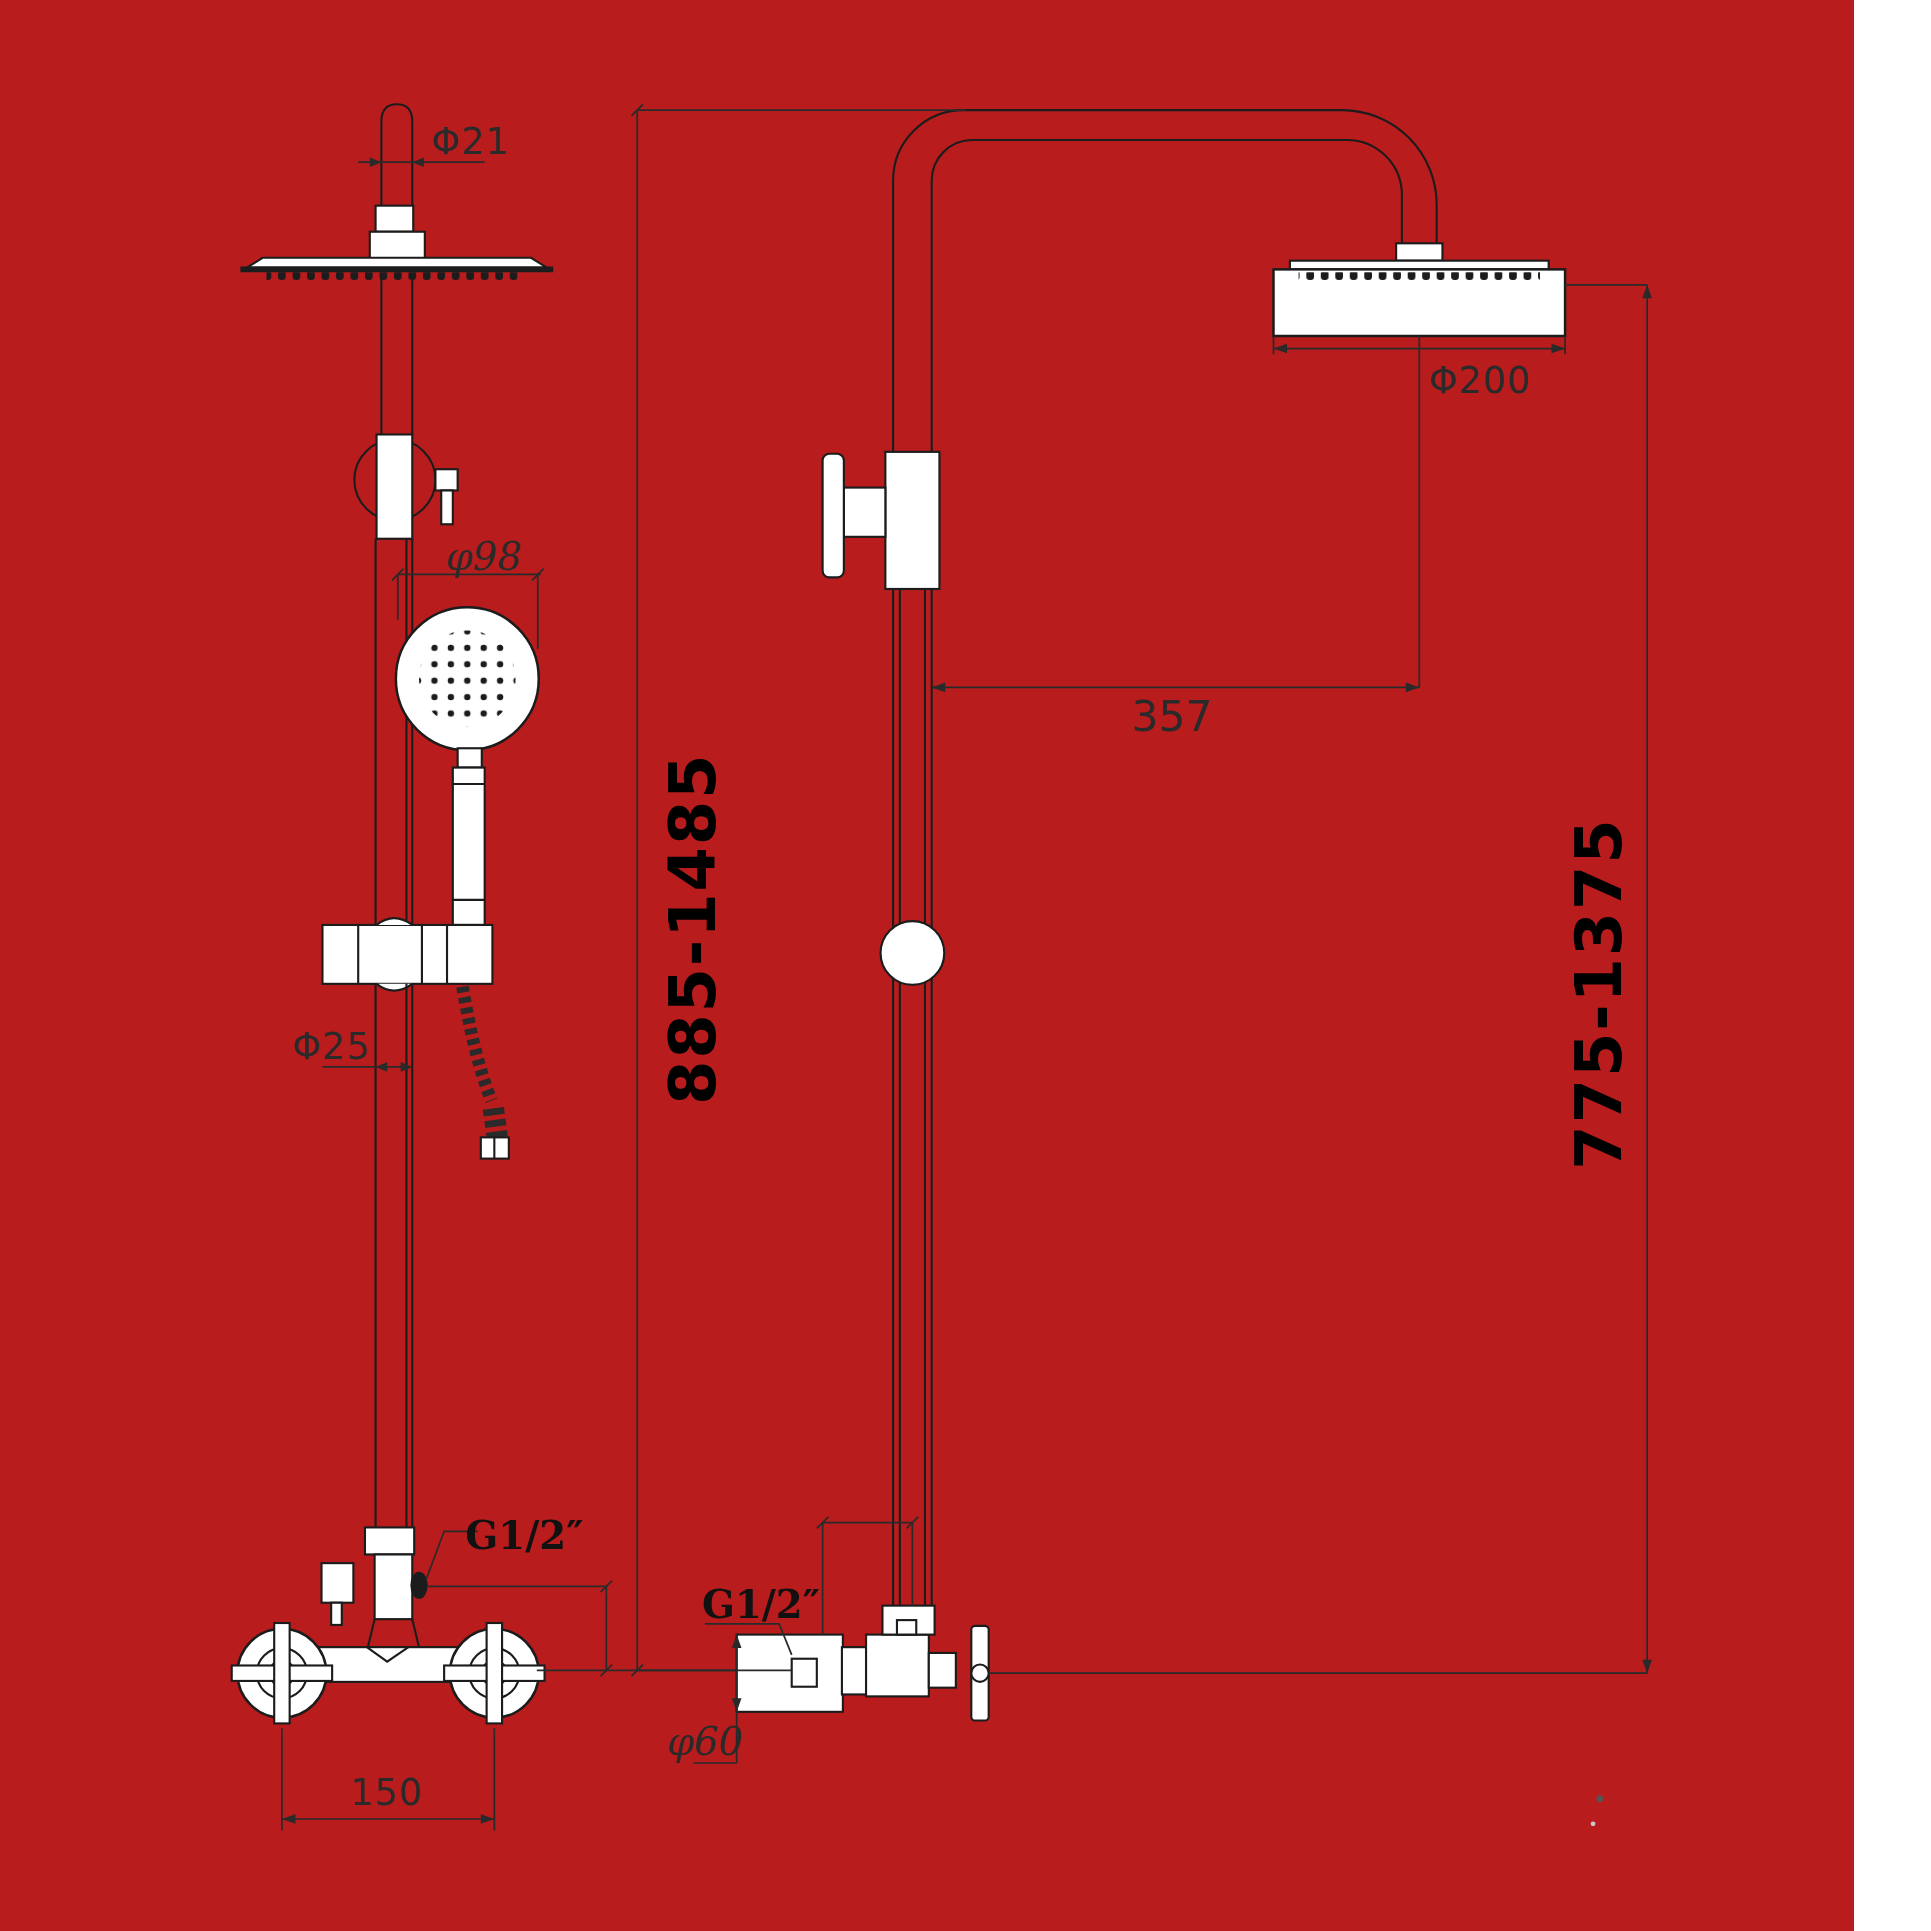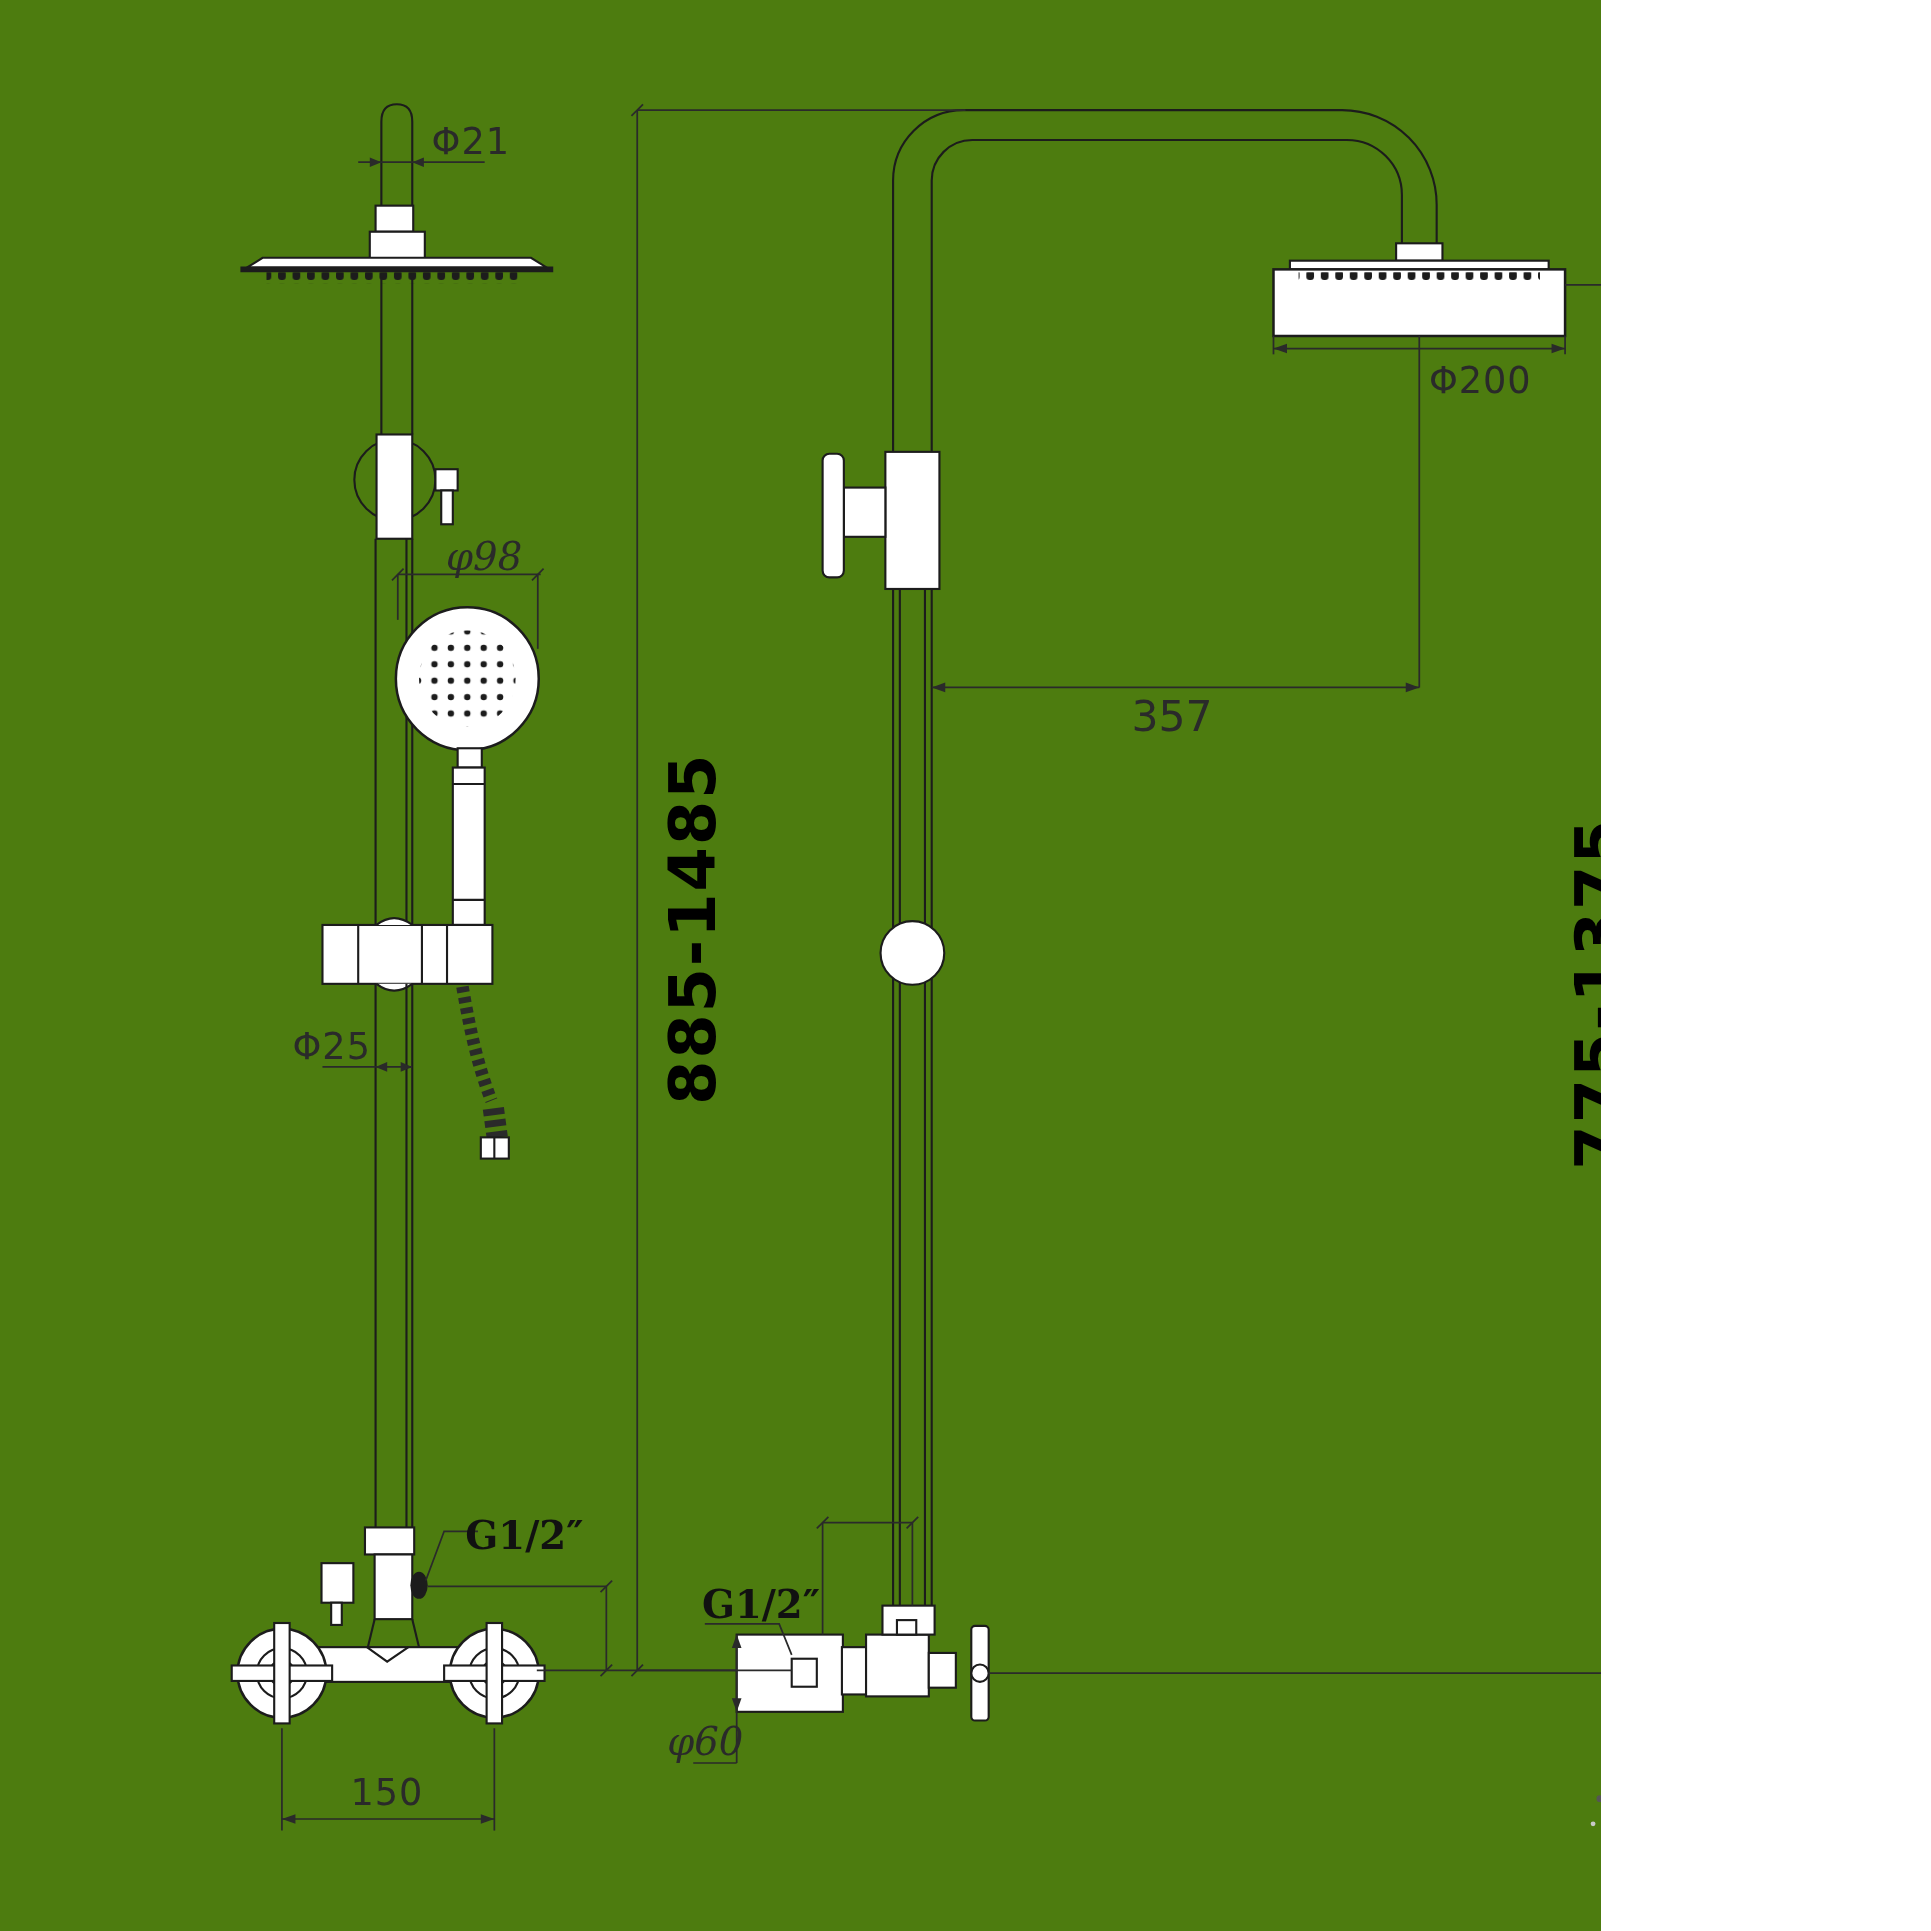--- a/index.html
+++ b/index.html
@@ -1,16 +1,16 @@
 <!DOCTYPE html>
 <html><head>
 <meta charset="utf-8">
 <style>
   html,body{margin:0;padding:0;background:#ffffff;}
-  .sheet{position:relative;width:1601px;height:1931px;background:#4d7c0f;overflow:hidden;
+  .sheet{position:relative;width:1854px;height:1931px;background:#b91c1c;overflow:hidden;
          font-family:"DejaVu Sans","Liberation Sans",sans-serif;}
   svg{display:block;}
   text{fill:#2a2a2a;}
   .dim{font-size:38px;letter-spacing:1px;}
   .dim-big{font-size:44px;}
   .phi-serif{font-family:"DejaVu Serif","Liberation Serif",serif;font-style:italic;font-size:40px;}
   .thread{font-family:"DejaVu Serif","Liberation Serif",serif;font-weight:bold;font-size:40px;fill:#111;}
   .range{font-weight:bold;font-size:66px;fill:#000;letter-spacing:2px;}
 </style>
 </head>

